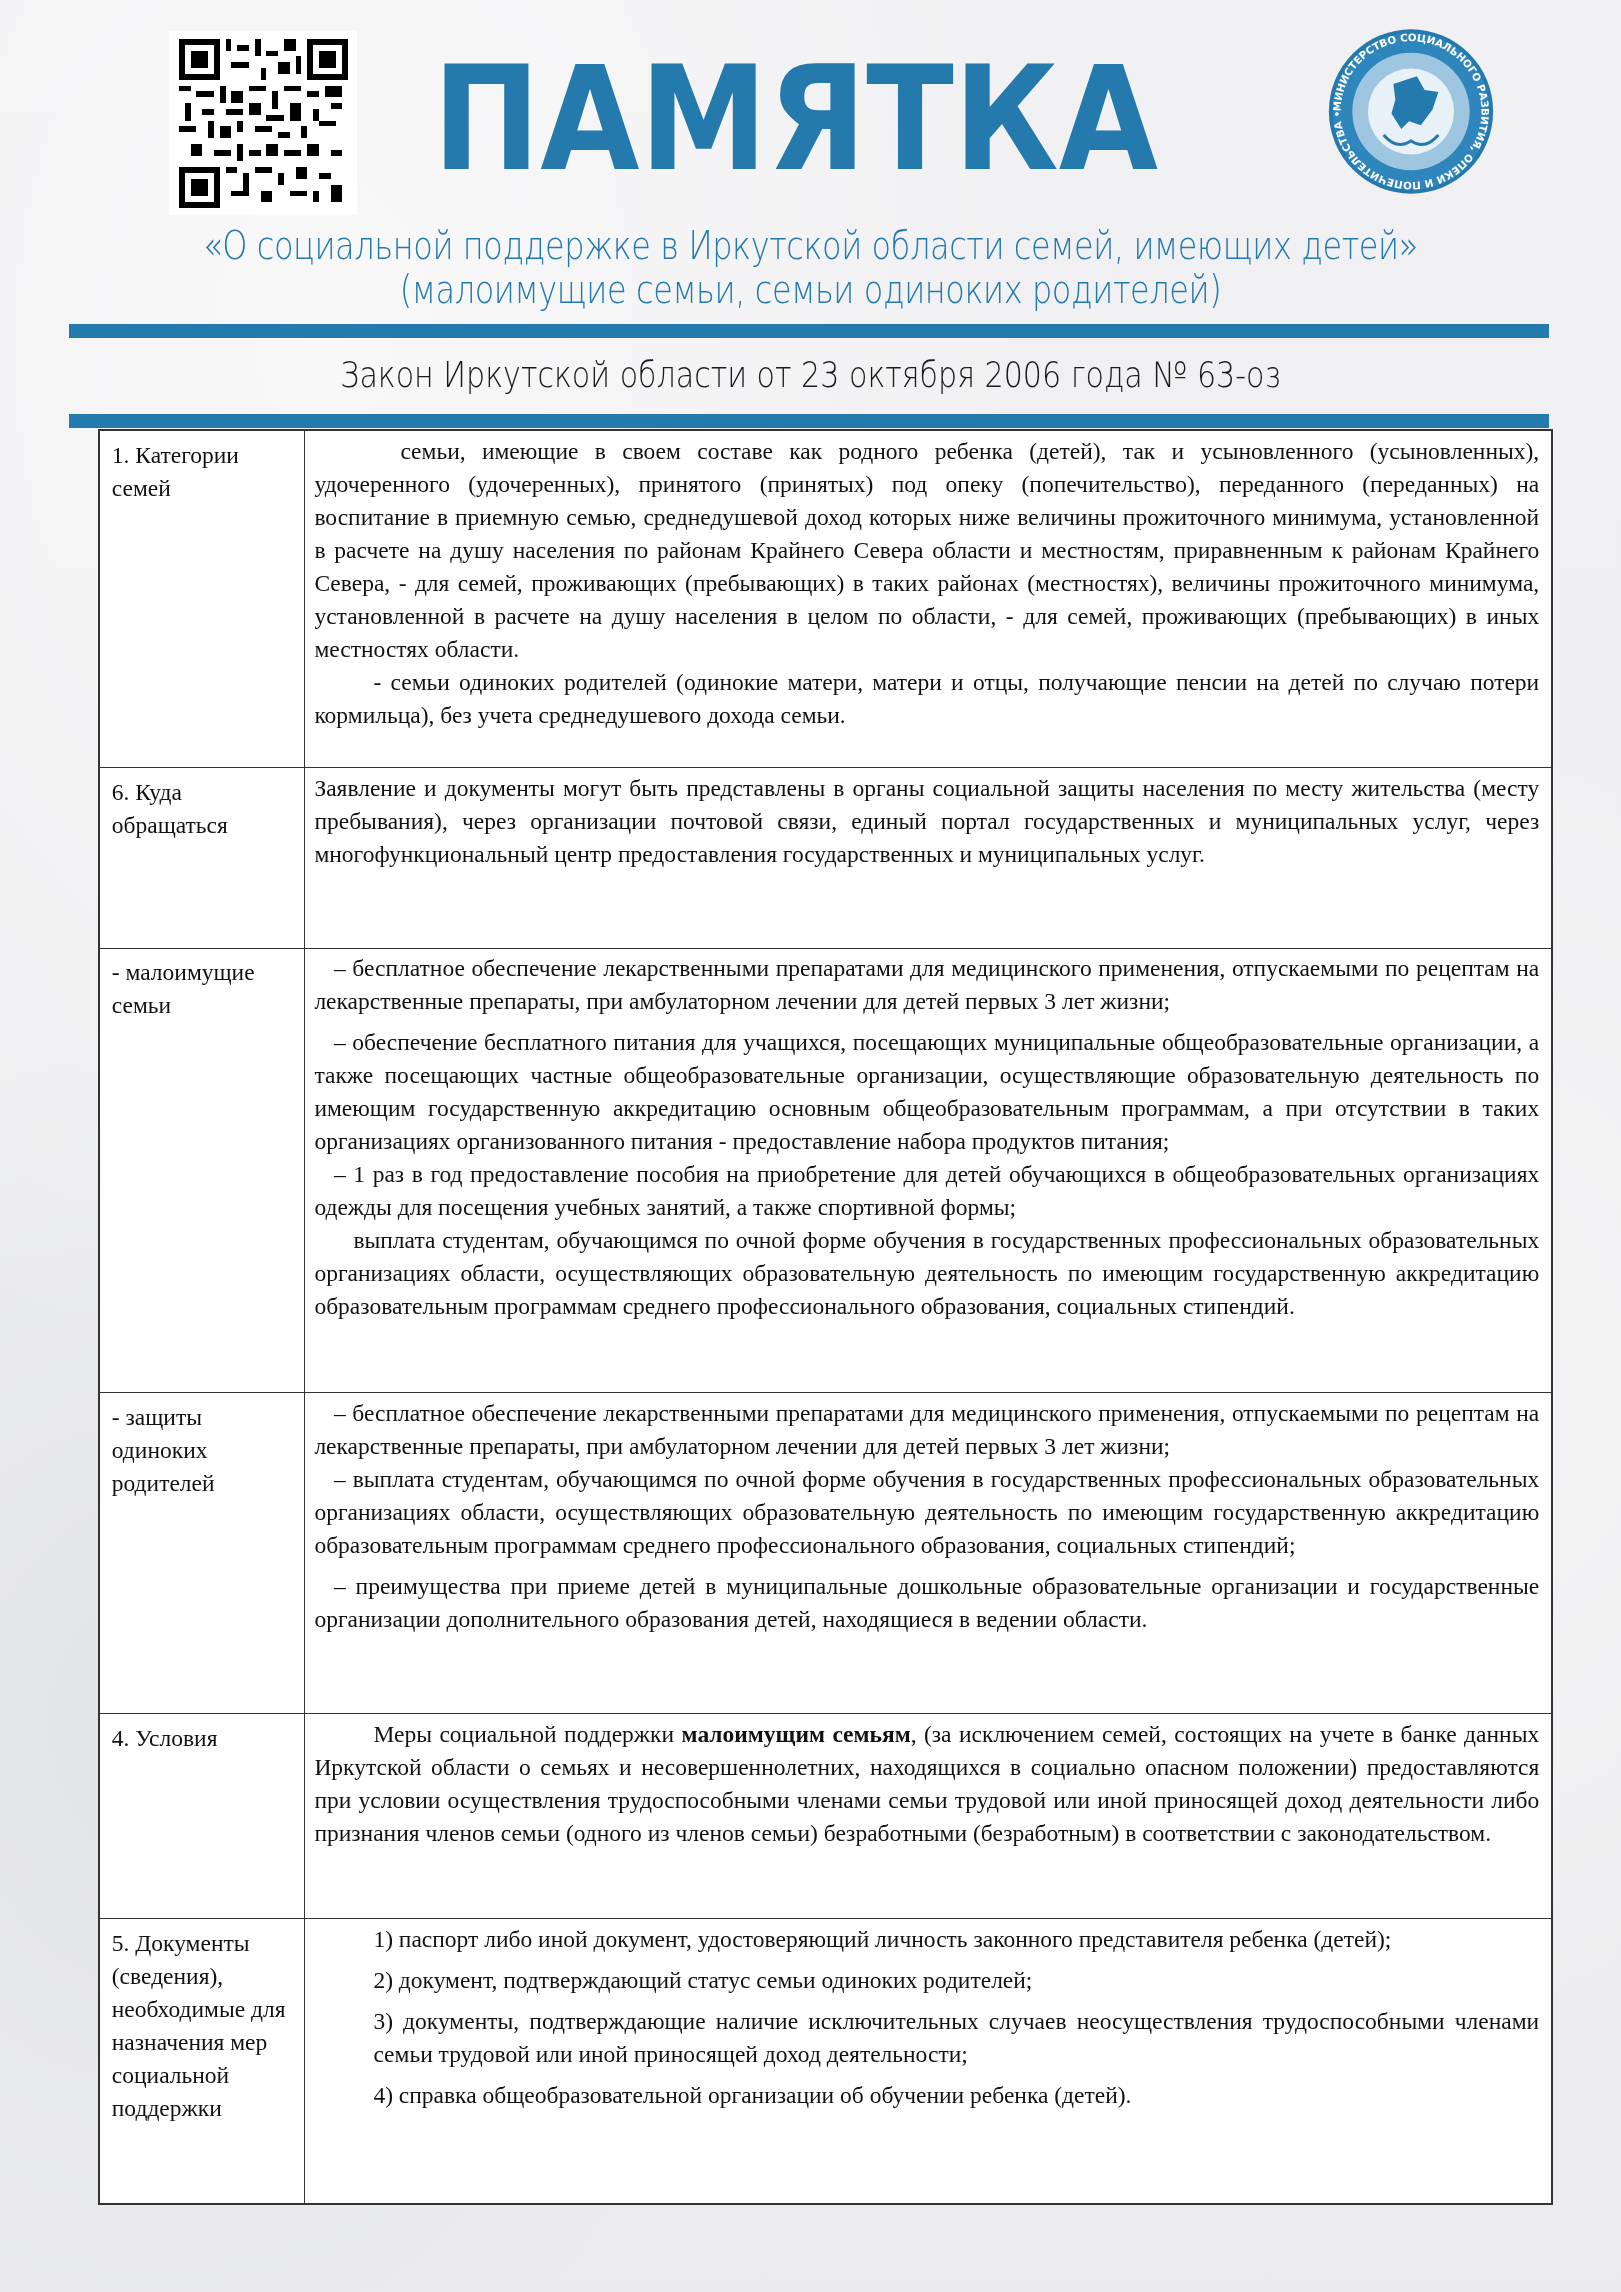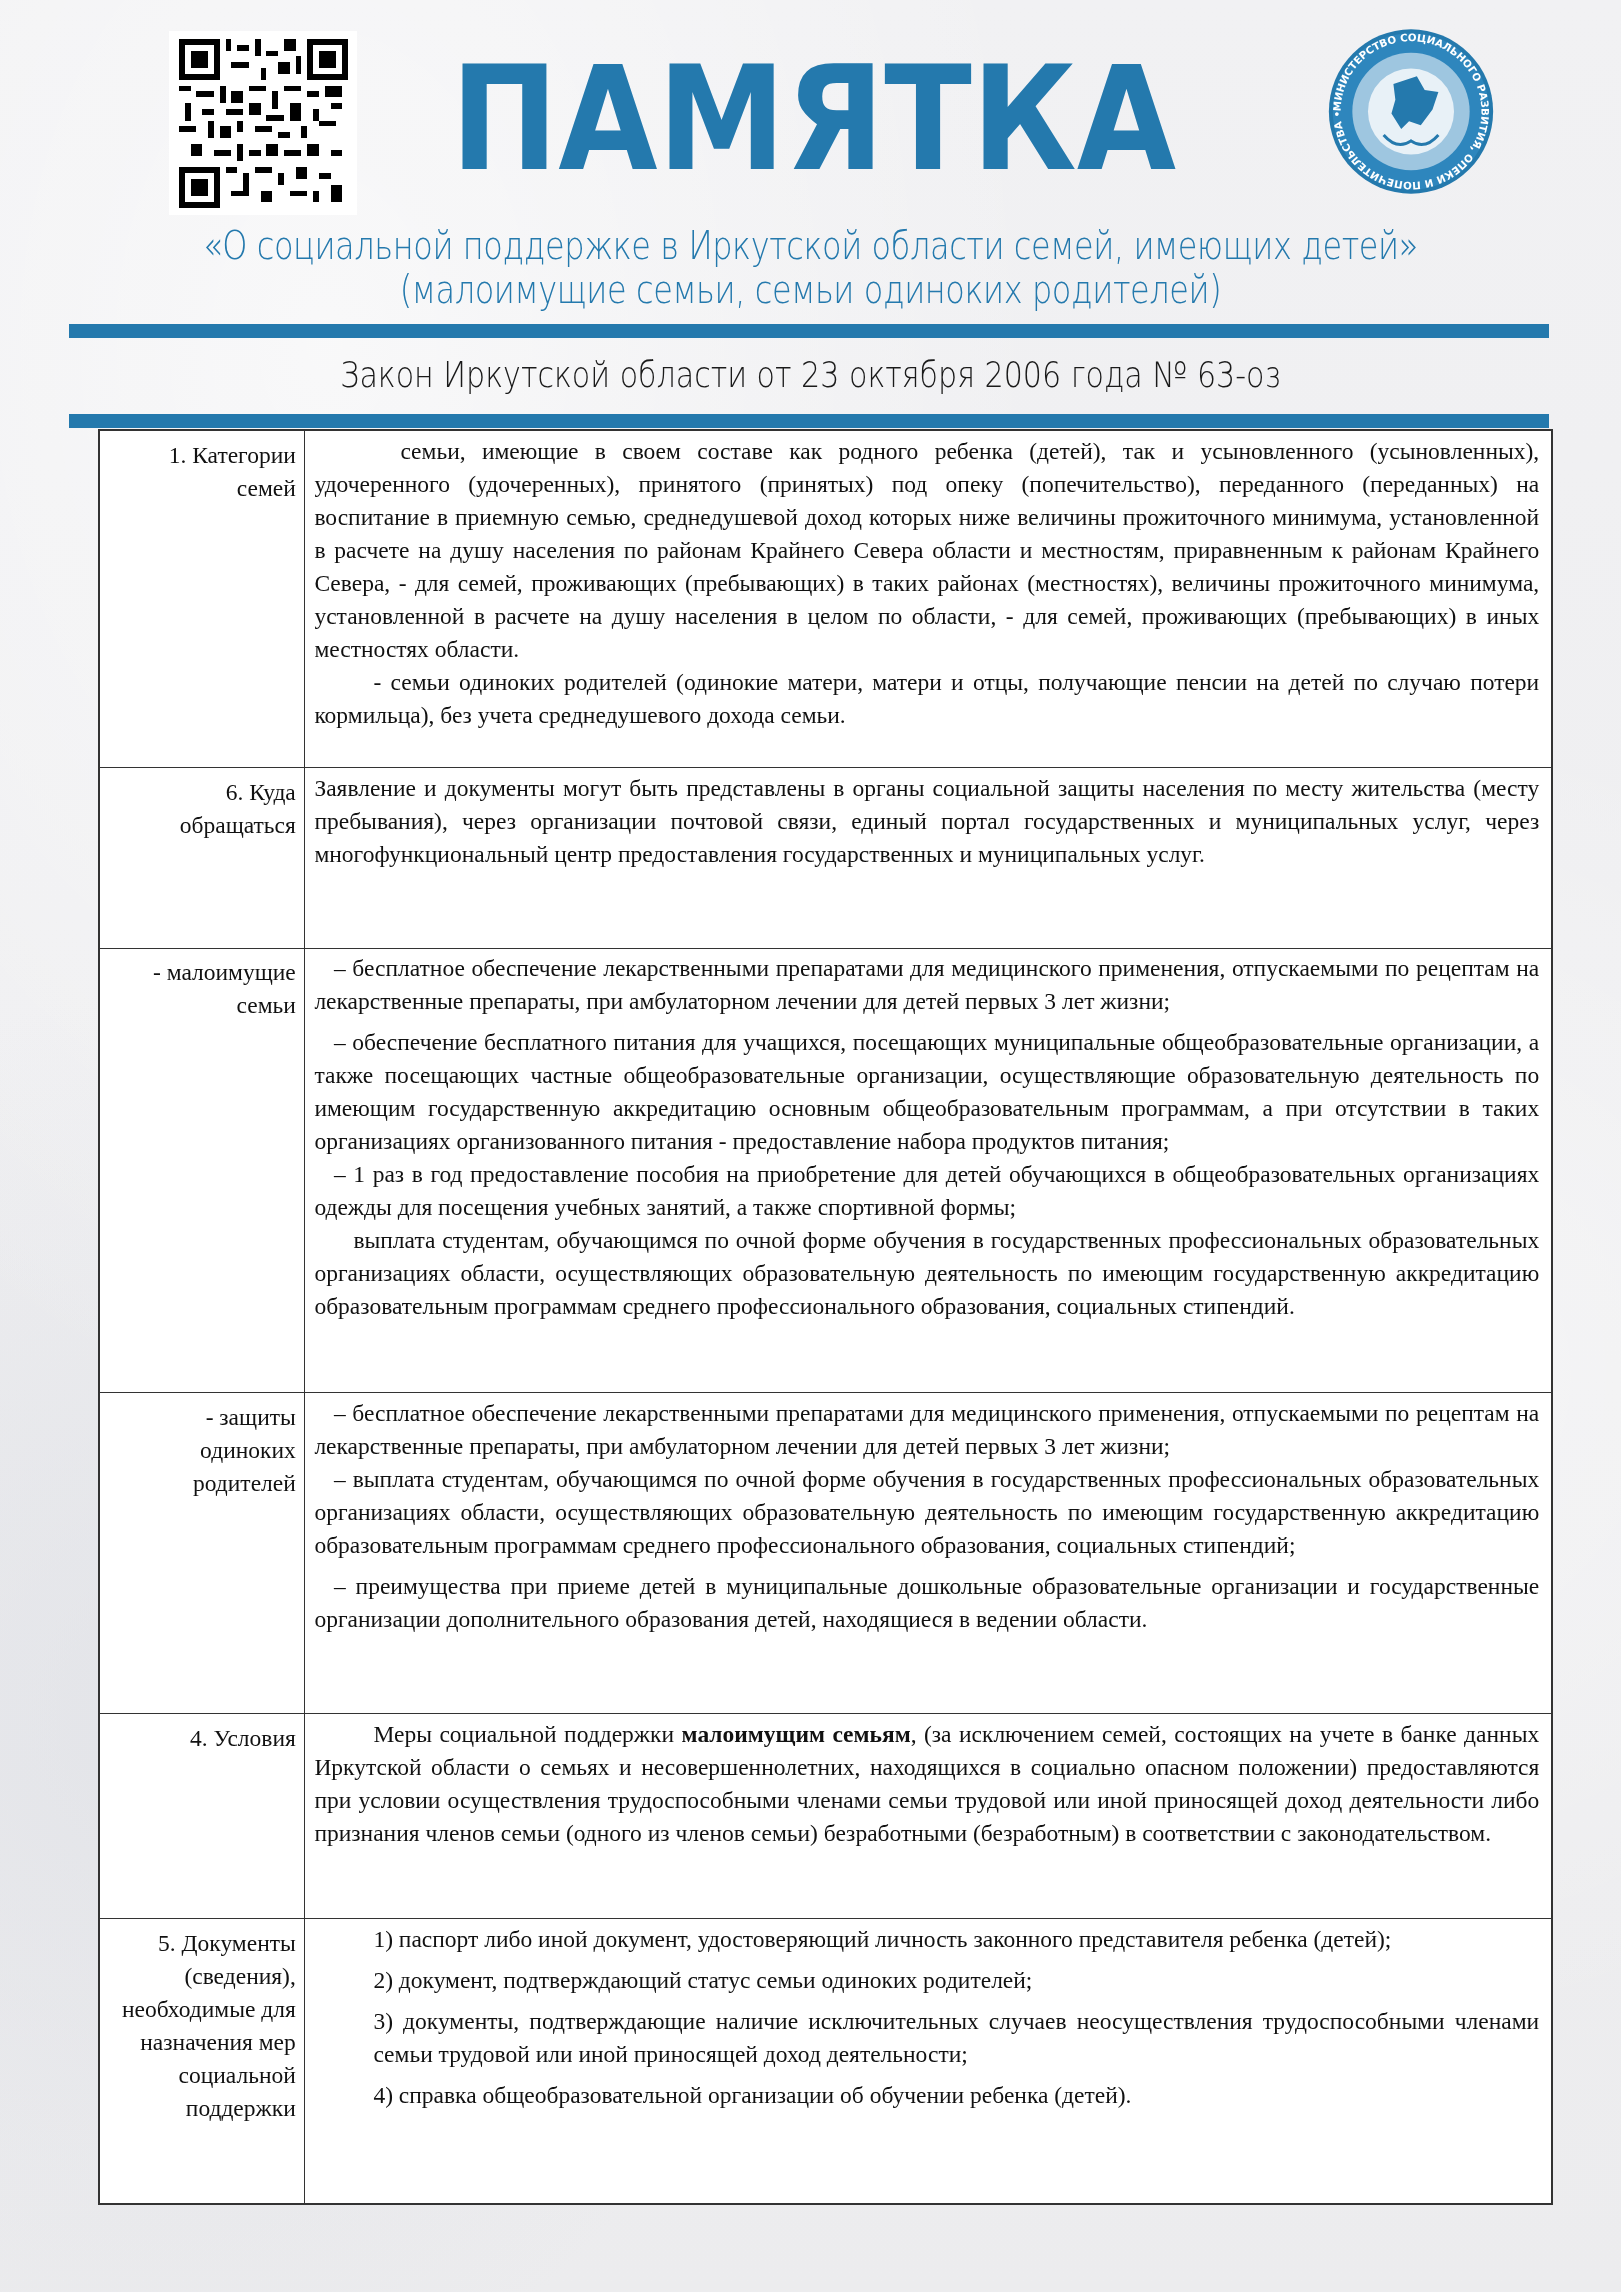--- a/index.html
+++ b/index.html
@@ -17,21 +17,21 @@
       radial-gradient(ellipse at 10% 75%, rgba(220,222,228,0.6), transparent 30%),
       linear-gradient(180deg, #f1f1f3 0%, #ececee 100%);
     z-index: 0;
   }
   .qr {
     position: absolute; left: 169px; top: 31px; width: 188px; height: 184px;
     background: #fff; z-index: 2;
   }
   .qr svg { position: absolute; left: 7.8px; top: 7.8px; }
   .title {
-    position: absolute; left: 441px; top: 59px; width: 745px; height: 118px;
+    position: absolute; left: 423px; top: 59px; width: 745px; height: 118px;
     z-index: 2; color: #be185d;
   }
   .title svg { display:block; }
   .logo {
     position: absolute; left: 1323px; top: 27.4px; width: 176px; height: 169px; z-index: 2;
   }
   .subtitle {
     position: absolute; left: 0; width: 1621px; text-align: center; z-index: 2;
     font-family: "DejaVu Sans", sans-serif; font-weight: 200; color: #2479ad;
     transform: scaleX(0.82); transform-origin: center;
@@ -47,21 +47,21 @@
     font-family: "DejaVu Sans", sans-serif; font-weight: 200; font-size: 35px; color: #1a1a1a;
     transform: scaleX(0.86); transform-origin: center;
   }
   .doc-table {
     position: absolute; left: 98px; top: 429px; width: 1455px;
     border-collapse: collapse; background: #fff; z-index: 2;
     border: 2px solid #333;
     font-size: 23.5px; line-height: 33px;
   }
   .doc-table td {
-    border: 1.5px solid #333; vertical-align: top; padding: 0 9.8px; text-align: right;
+    border: 1.5px solid #333; vertical-align: top; padding: 0 9.8px;
   }
   .doc-table td.label { width: 184px; padding: 7.8px 7.8px 0 11.8px; }
   .doc-table td.content { padding: 3.9px 11.8px 3.9px 9.8px; text-align: justify; }
   .doc-table td.full { padding: 2px 9.8px; }
   .p { margin: 0; }
   .ind { text-indent: 59px; }
   .ind-s { text-indent: 19.6px; }
   .r-cat td { height: 328px; }
   .r-where td { height: 172px; }
   .r-where .content { padding-top: 21.6px; margin-left: 14px; }

